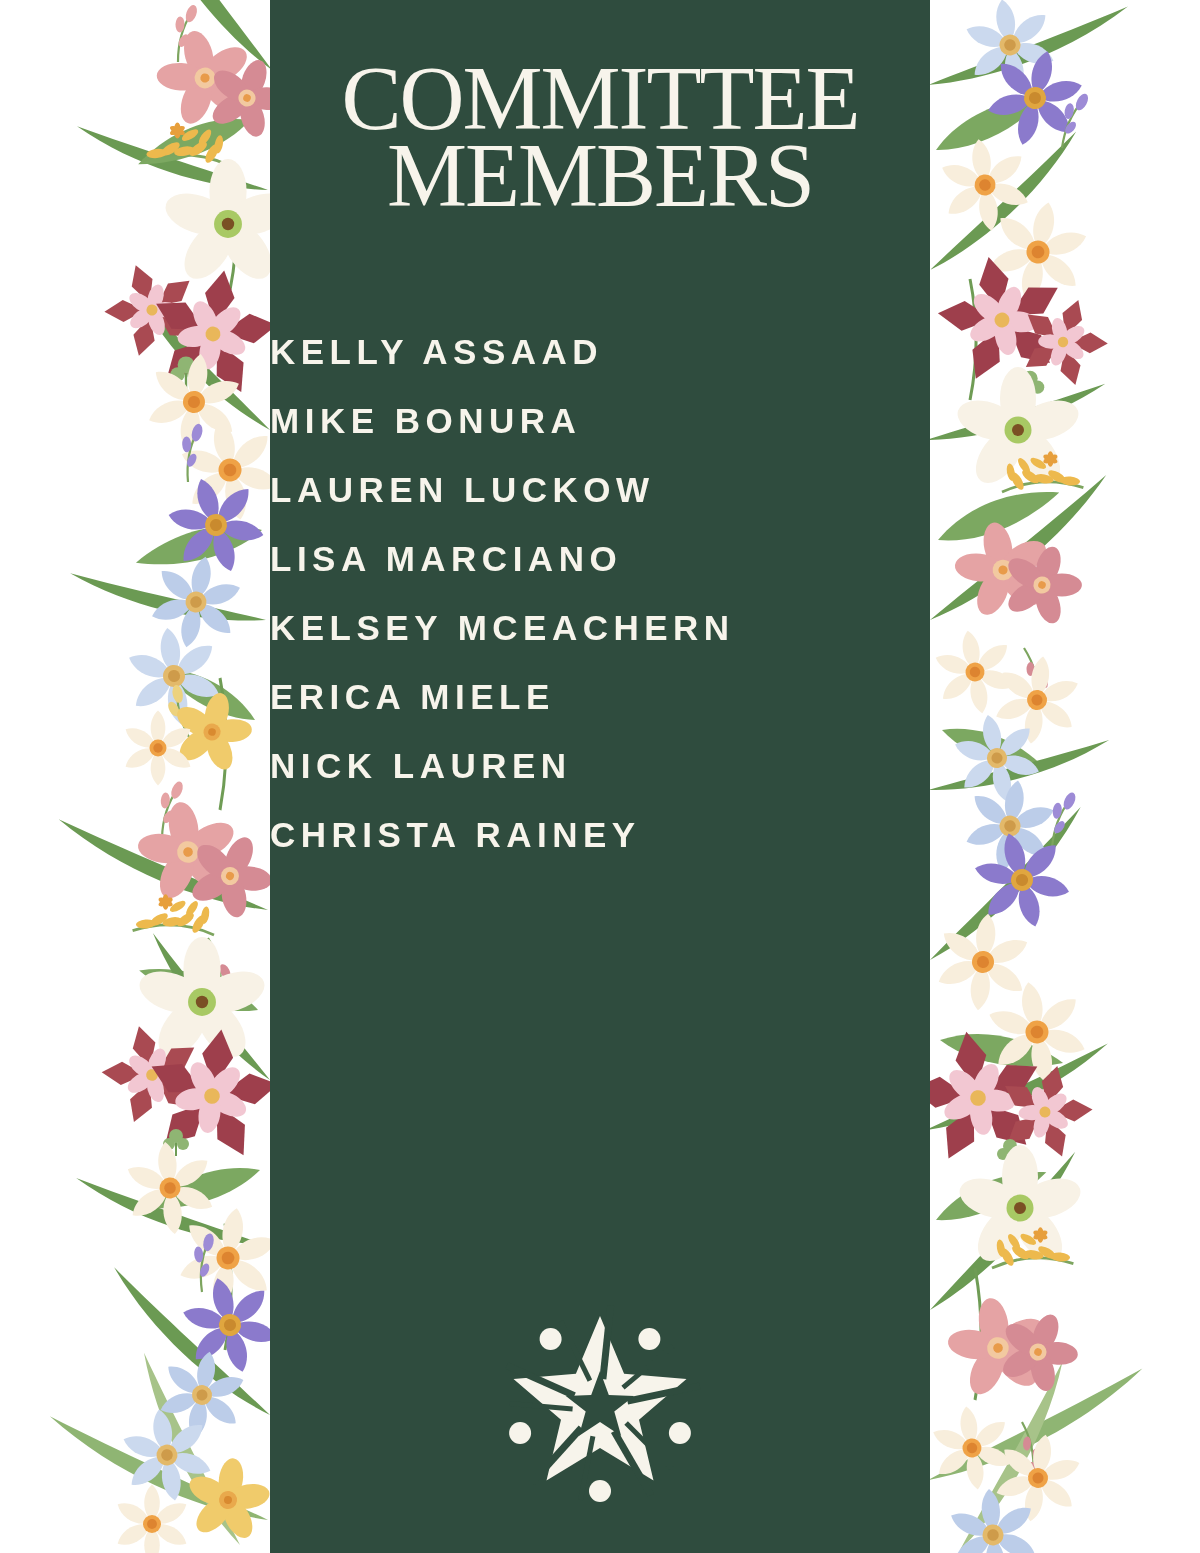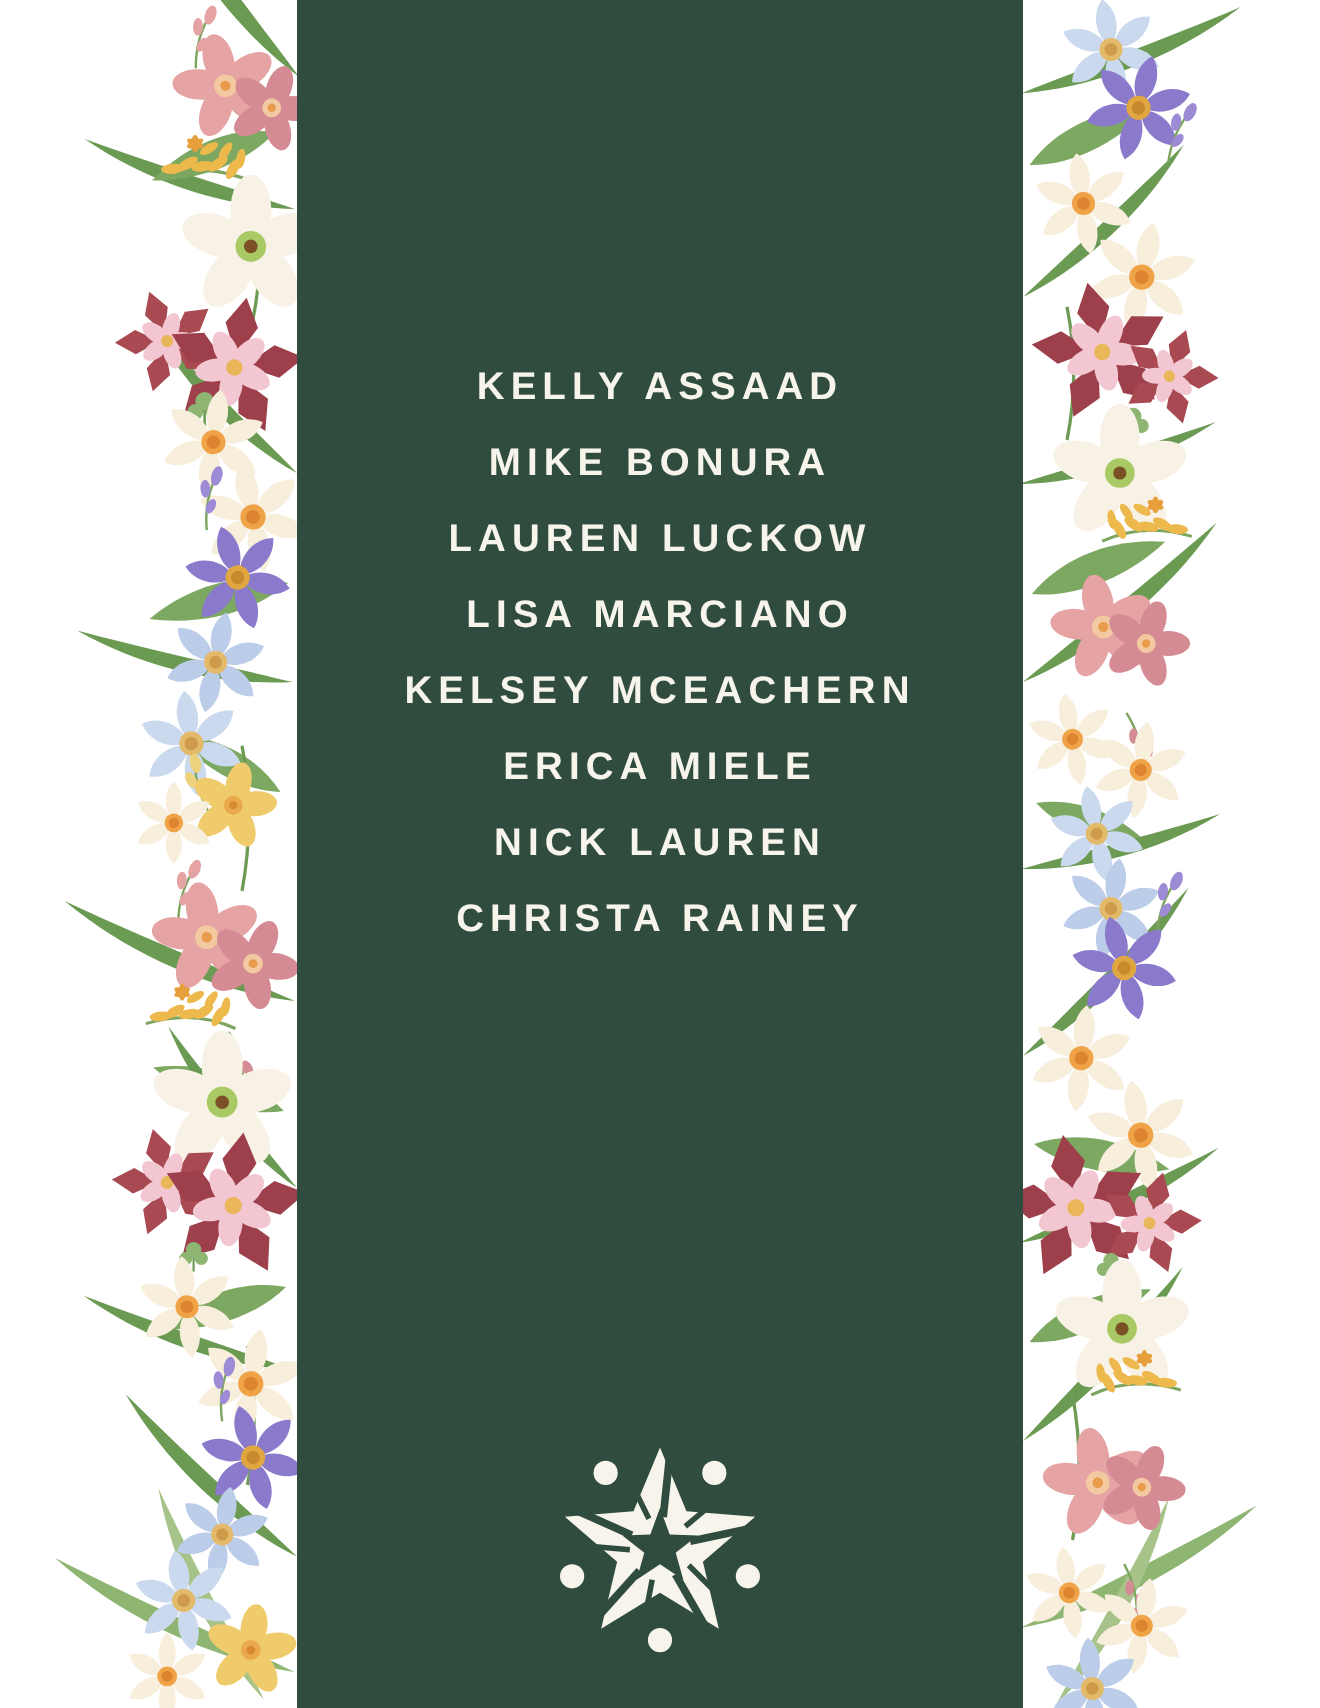--- a/index.html
+++ b/index.html
@@ -24,21 +24,21 @@
   .title{
     position:absolute;left:270px;top:60px;width:660px;
     text-align:center;color:var(--cream);
     font-family:"Liberation Serif",serif;
     font-size:90px;line-height:77px;letter-spacing:-2px;
   }
   .names{
     position:absolute;left:270px;top:317px;width:660px;
   }
   .member{
-    height:69px;line-height:69px;text-align:center;
+    height:69px;line-height:69px;
     color:var(--cream);font-size:35px;font-weight:bold;
     letter-spacing:5.5px;white-space:nowrap;
   }
   .logo{
     position:absolute;left:490px;top:1297px;width:220px;height:220px;
   }
 </style>
 </head>
 <body>
 
@@ -239,20 +239,24 @@
     <use href="#f5" transform="translate(68,1348) rotate(-10) scale(1.2)"></use>
     <use href="#f5" transform="translate(108,1352) rotate(22) scale(0.95)" style="--p:#D58B94;--c:#F2C9A0"></use>
     <use href="#buds" transform="translate(92,1422) rotate(172)" style="--p:#D58B94"></use>
     <use href="#f6" transform="translate(42,1448) rotate(-8) scale(0.95)"></use>
     <use href="#f6" transform="translate(108,1478) rotate(10)"></use>
     <use href="#f6" transform="translate(63,1535) rotate(-5) scale(1.05)" style="--p:#BCCDE9;--c:#E3B96A;--cc:#CE9B4A"></use>
   </svg>
 
   <div class="panel"></div>
 
+  <div class="title">
+    <div>COMMITTEE</div>
+    <div>MEMBERS</div>
+  </div>
 
   <div class="names">
       <div class="member">KELLY ASSAAD</div>
       <div class="member">MIKE BONURA</div>
       <div class="member">LAUREN LUCKOW</div>
       <div class="member">LISA MARCIANO</div>
       <div class="member">KELSEY MCEACHERN</div>
       <div class="member">ERICA MIELE</div>
       <div class="member">NICK LAUREN</div>
       <div class="member">CHRISTA RAINEY</div>

